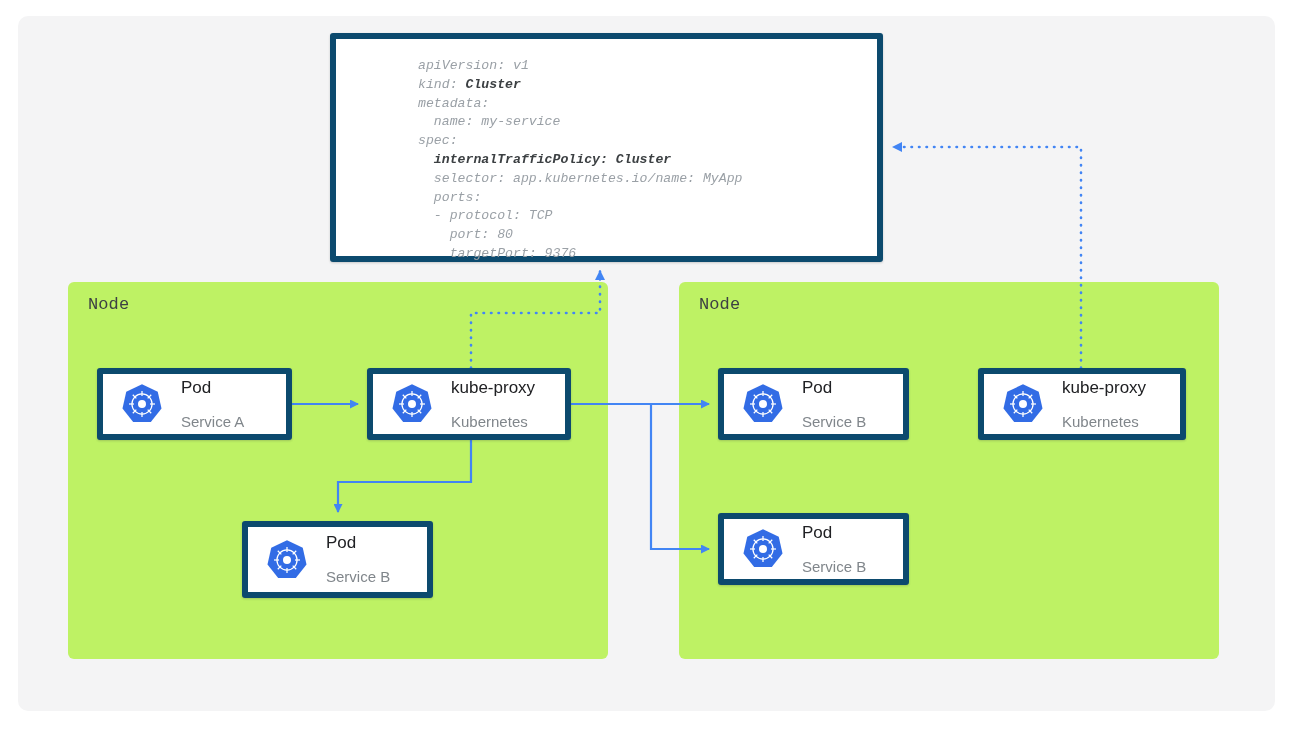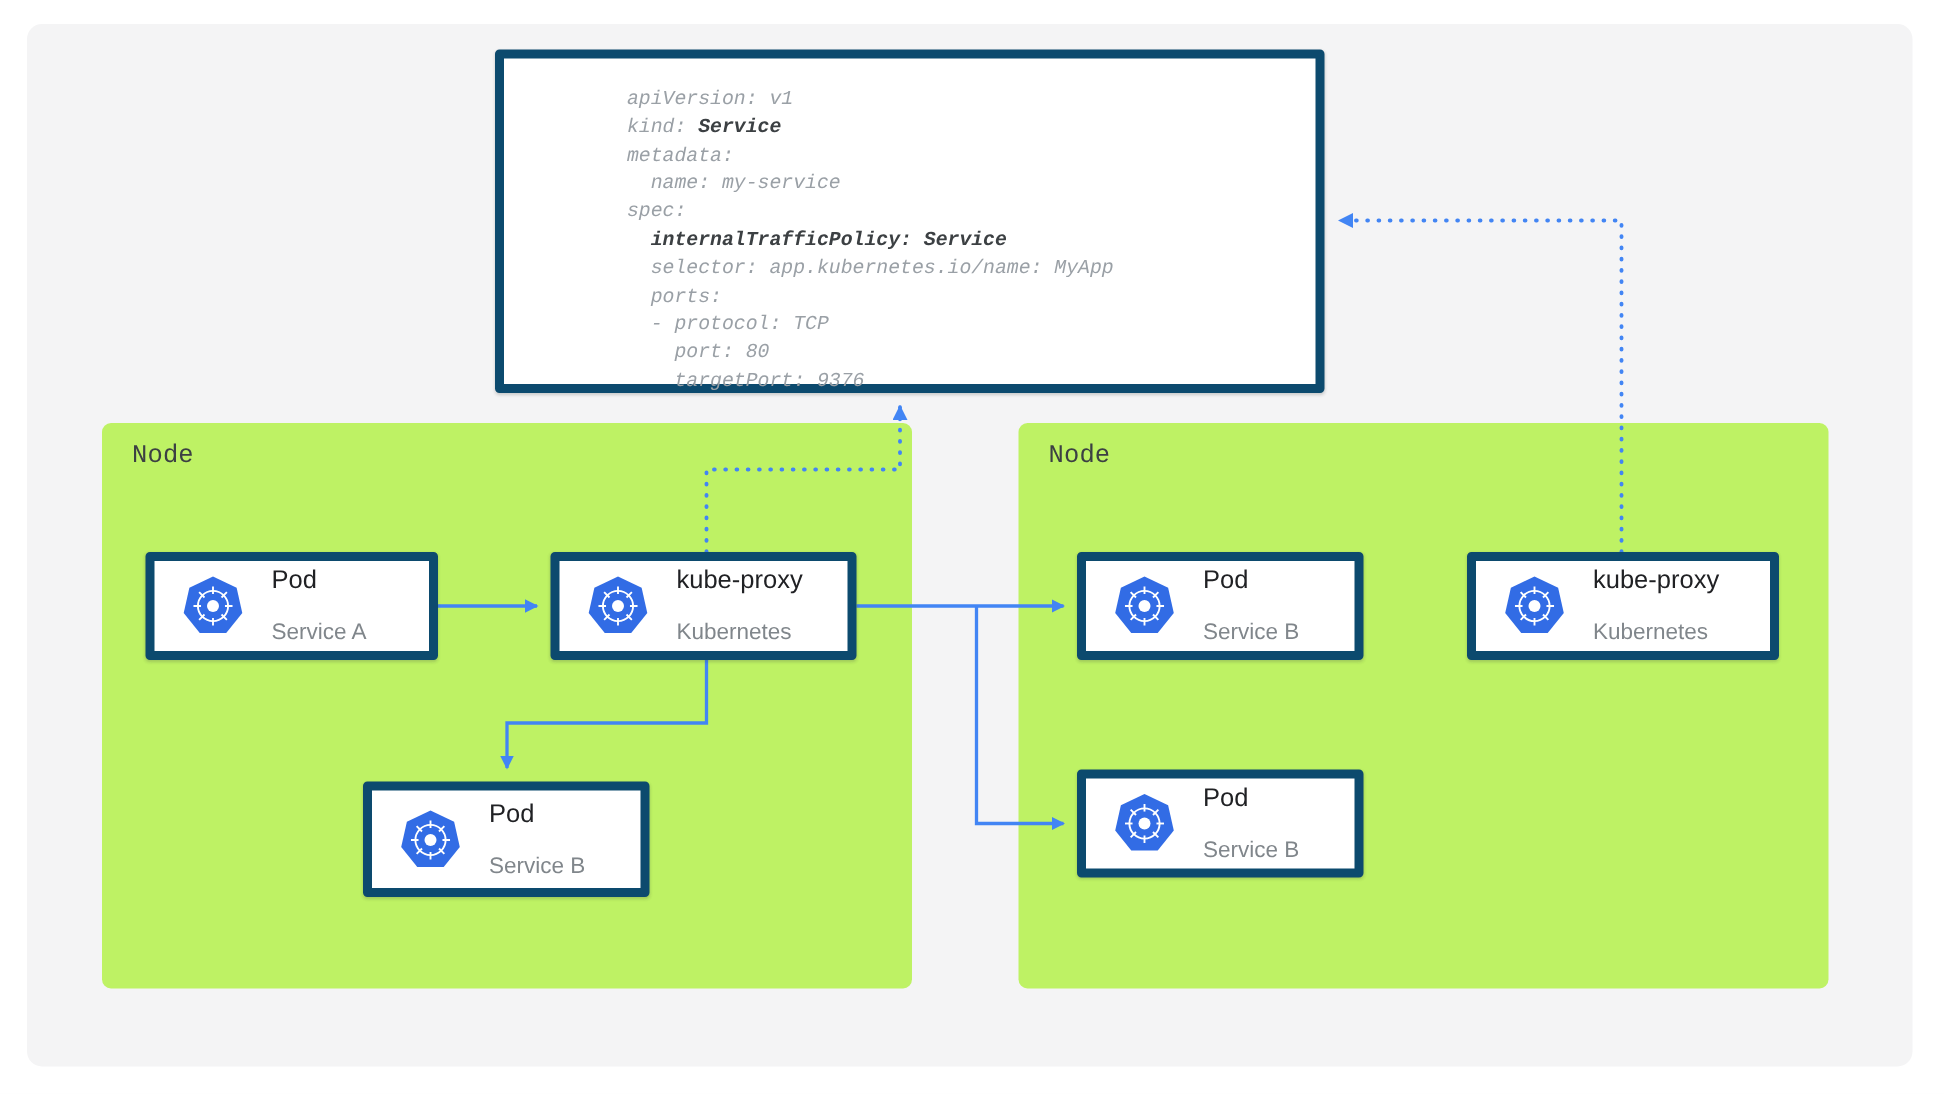--- a/index.html
+++ b/index.html
@@ -159,25 +159,25 @@
 
     <path d="M471,440 L471,482 L338,482 L338,512" fill="none" stroke="#4285f4" stroke-width="2.2" marker-end="url(#arrow-d)"></path>
 
     <path d="M471,368 L471,313 L600,313 L600,271" fill="none" stroke="#4285f4" stroke-width="2.6" stroke-linecap="round" stroke-dasharray="0.5 7" marker-end="url(#arrow-dot-u)"></path>
 
     <path d="M1081,368 L1081,147 L893,147" fill="none" stroke="#4285f4" stroke-width="2.6" stroke-linecap="round" stroke-dasharray="0.5 7" marker-end="url(#arrow-dot-l)"></path>
   </svg>
 
   <div class="card" id="yaml-card">
     <pre id="yaml-code">apiVersion: v1
-kind: <b>Service</b>
+kind: <b>Cluster</b>
 metadata:
   name: my-service
 spec:
-  <b>internalTrafficPolicy: Service</b>
+  <b>internalTrafficPolicy: Cluster</b>
   selector: app.kubernetes.io/name: MyApp
   ports:
   - protocol: TCP
     port: 80
     targetPort: 9376</pre>
   </div>
 
   <div class="card node-box" id="pod-a">
     <span class="k8s-icon-wrap">
       <svg class="k8s-icon" viewBox="0 0 100 100" xmlns="http://www.w3.org/2000/svg">

